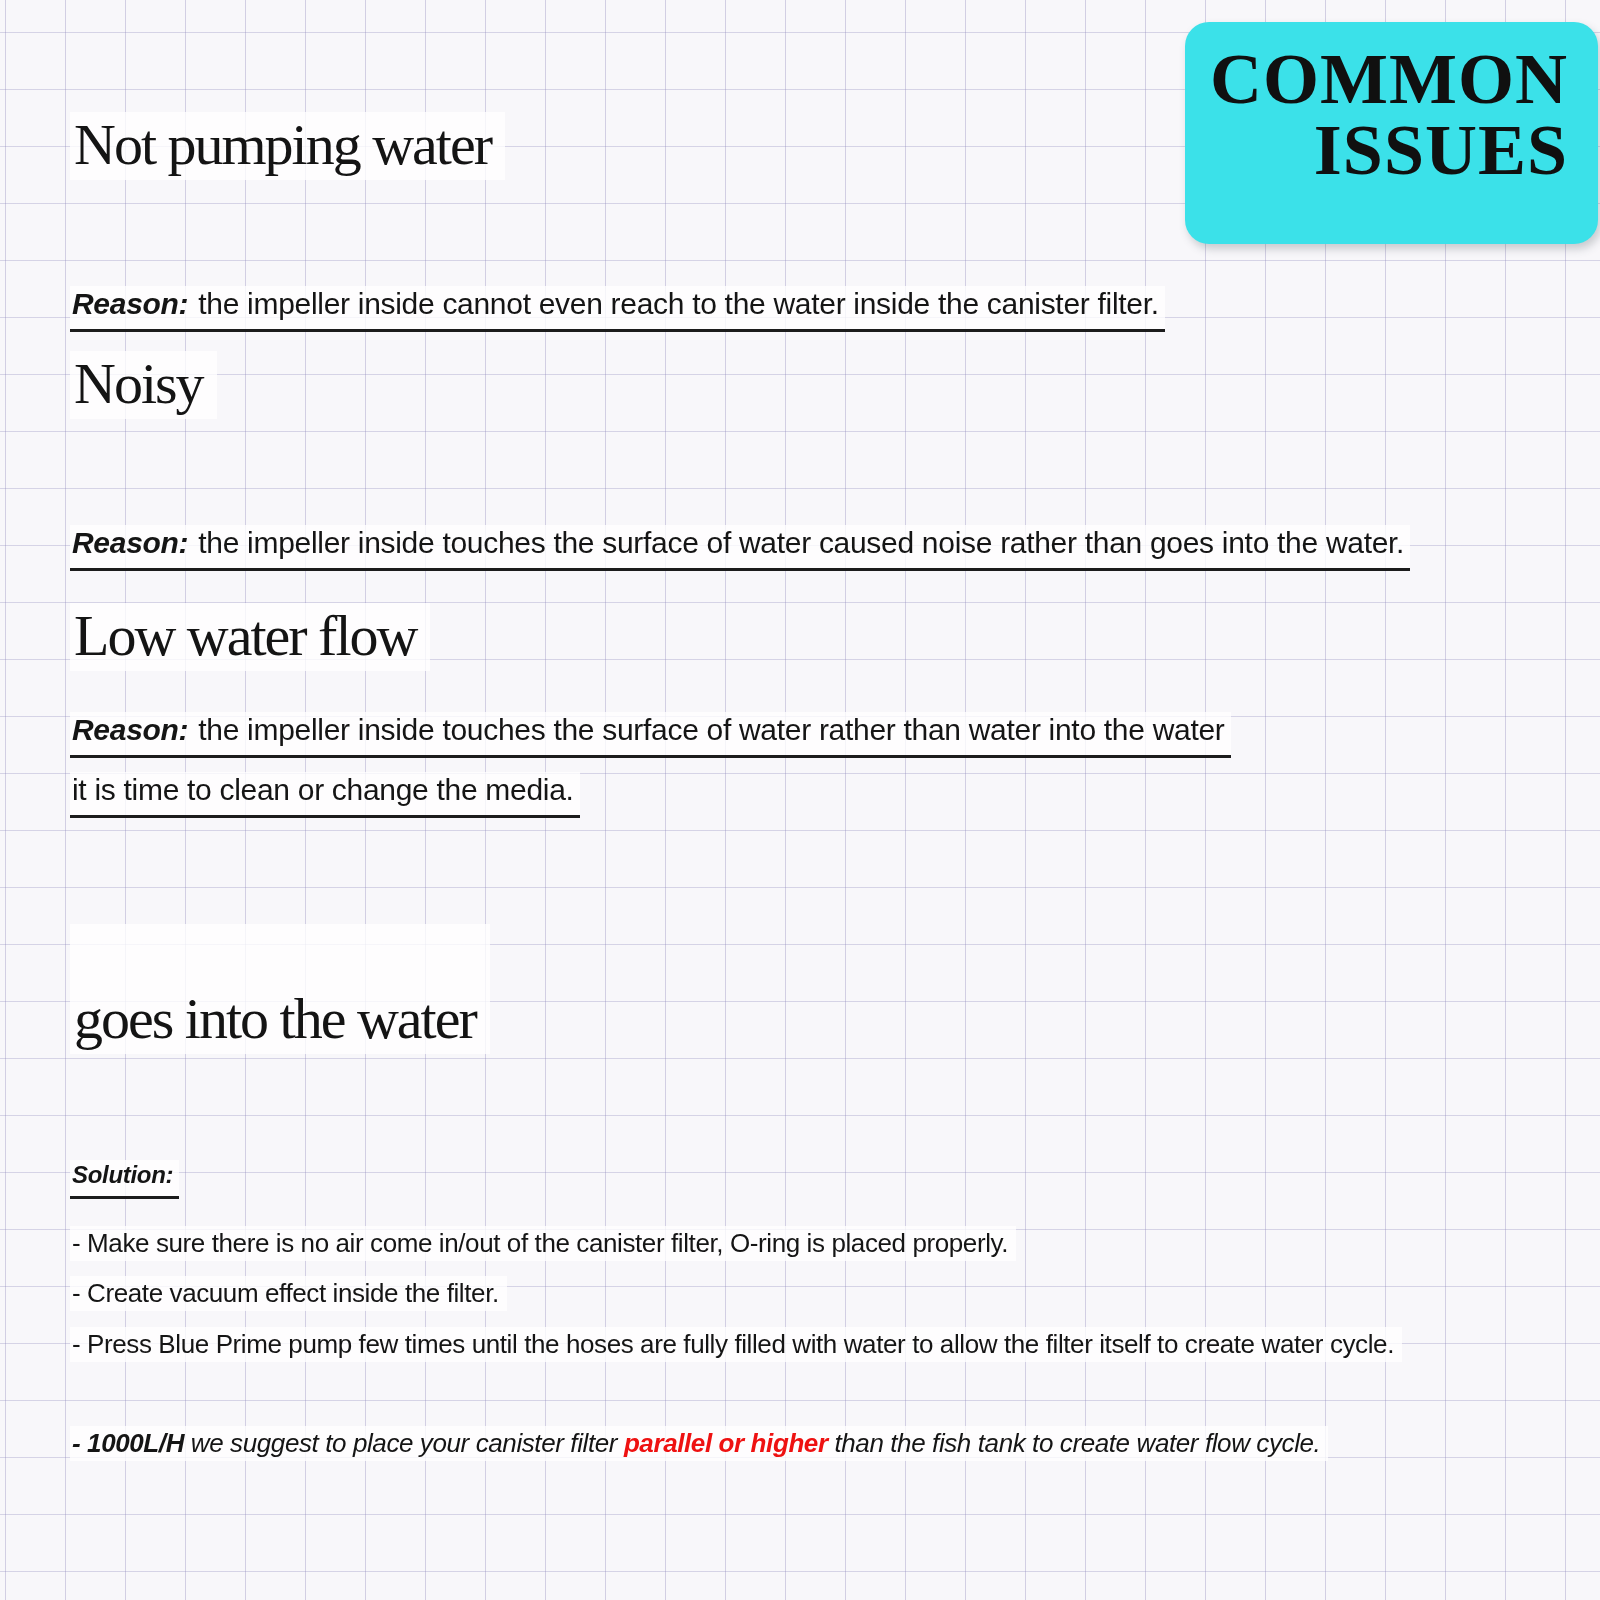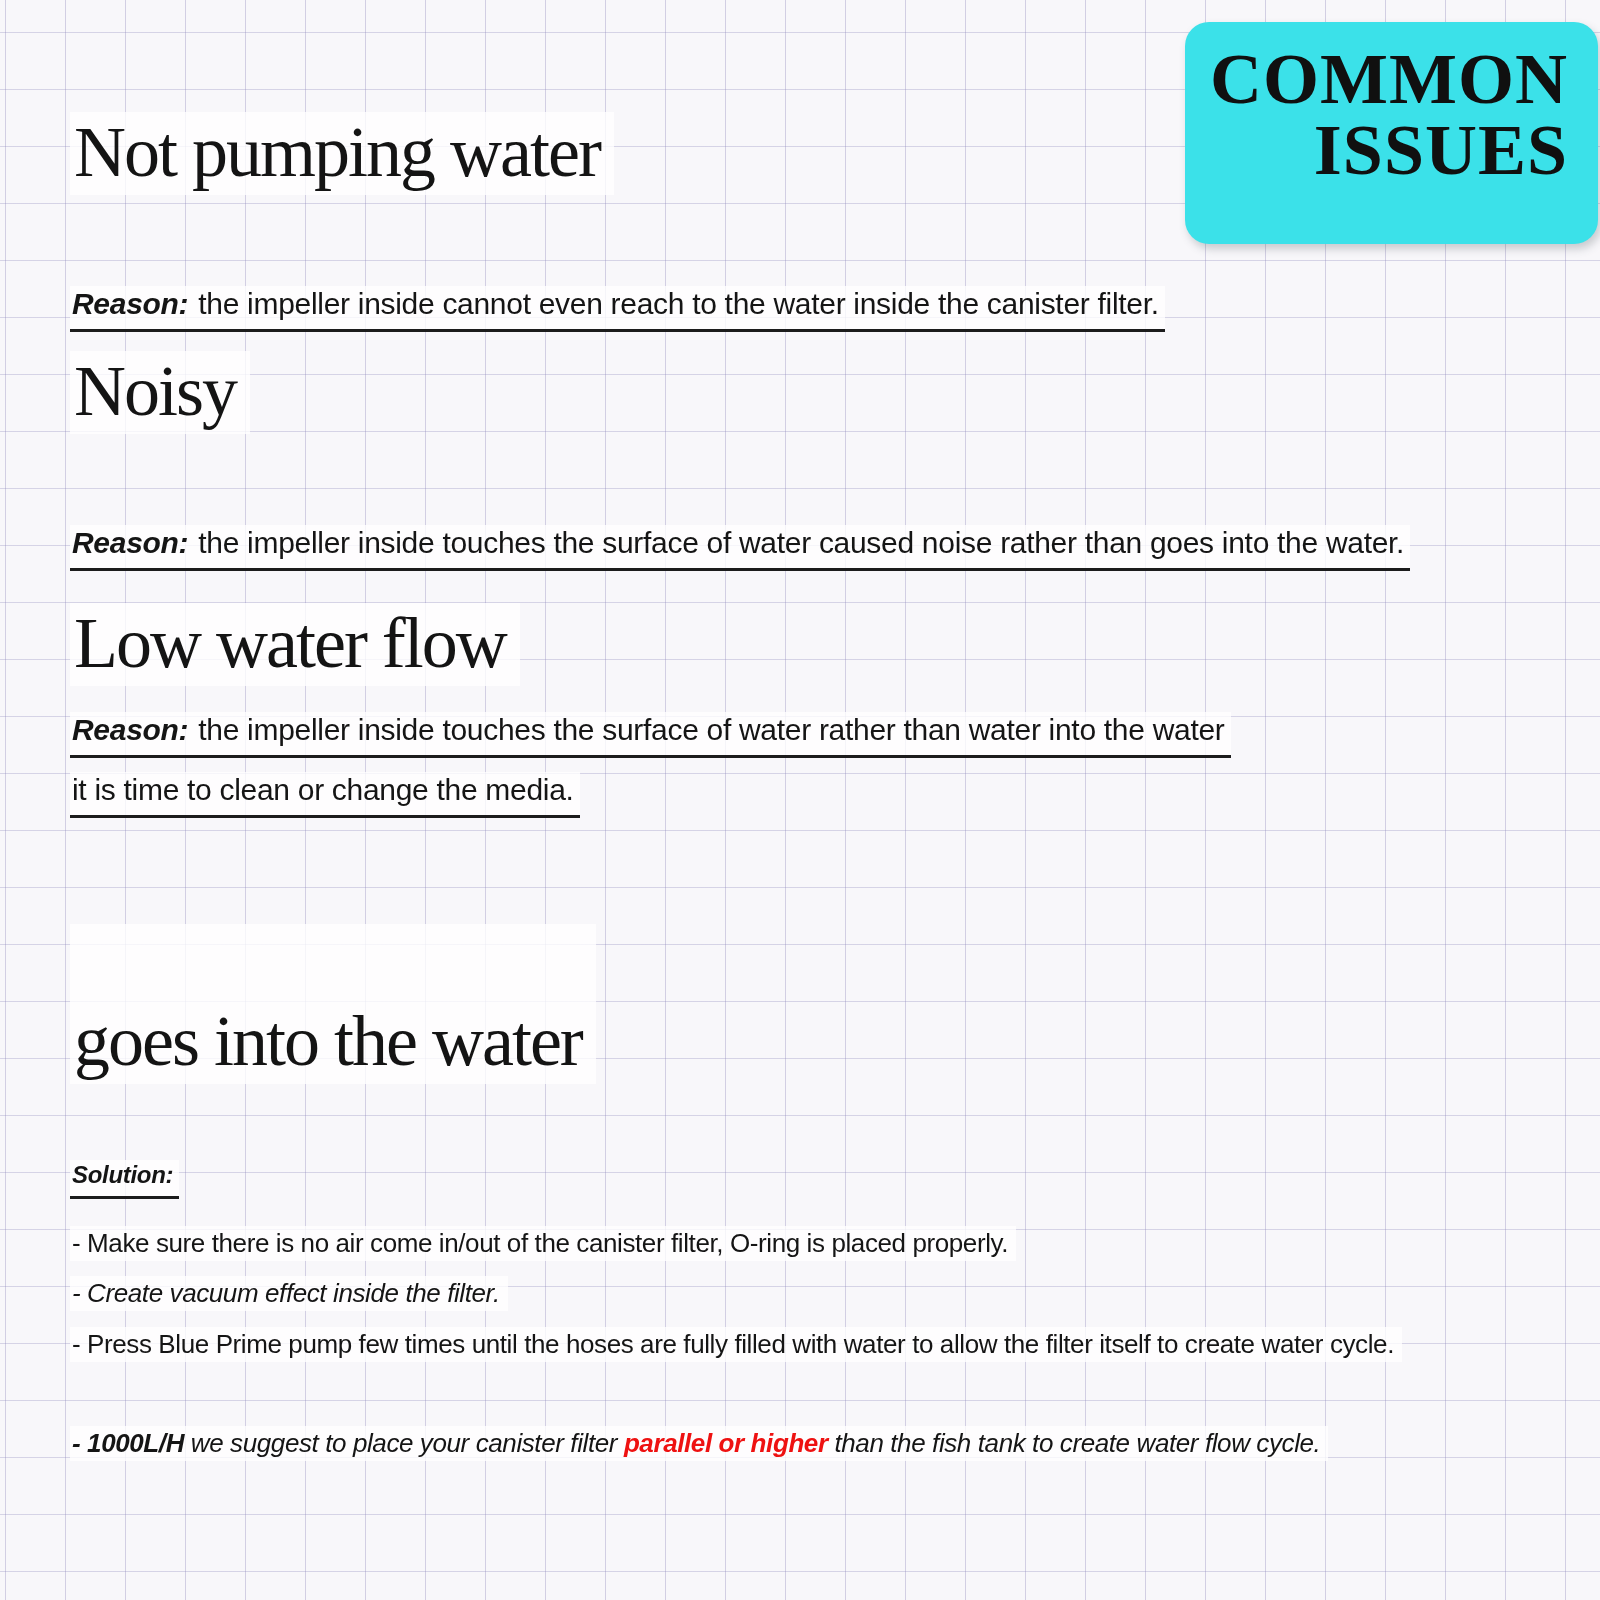--- a/index.html
+++ b/index.html
@@ -13,21 +13,21 @@
       linear-gradient(to bottom, rgba(148,141,190,0.34) 1.5px, transparent 1.5px);
     background-size:60px 57px;
     background-position:5px 32px;
     font-family:"Liberation Sans", sans-serif;
     color:#151515;
   }
   .abs{position:absolute;left:70px;}
   .heading{
     font-family:"Liberation Serif", serif;
     font-weight:normal;
-    font-size:72px;
+    font-size:58px;
     letter-spacing:-2px;
     line-height:1.07;
     color:#141414;
     white-space:nowrap;
   }
   .strip{
     background:rgba(255,255,255,0.78);
     padding:2px 14px 4px 4px;
     box-decoration-break:clone;
     -webkit-box-decoration-break:clone;
@@ -136,21 +136,21 @@
     </span>
   </div>
 
   <div class="abs sol" style="top:1160px;">
     <span class="u">Solution:</span>
   </div>
 
   <div class="abs bullet" style="top:1228px;">
     <span class="strip">- Make sure there is no air come in/out of the canister filter, O-ring is placed properly.</span>
   </div>
-  <div class="abs bullet" style="top:1278px;font-style:italic;">
+  <div class="abs bullet" style="top:1278px;">
     <span class="strip">- Create vacuum effect inside the filter.</span>
   </div>
   <div class="abs bullet" style="top:1329px;">
     <span class="strip">- Press Blue Prime pump few times until the hoses are fully filled with water to allow the filter itself to create water cycle.</span>
   </div>
 
   <div class="abs note" style="top:1428px;font-style:italic;">
     <span class="strip"><b>- </b><b>1000L/H</b><span> we suggest to place your canister filter </span><span class="em" style="color:#EE1111;">parallel or higher</span><span> than the fish tank to create water flow cycle.</span></span>
   </div>
 

